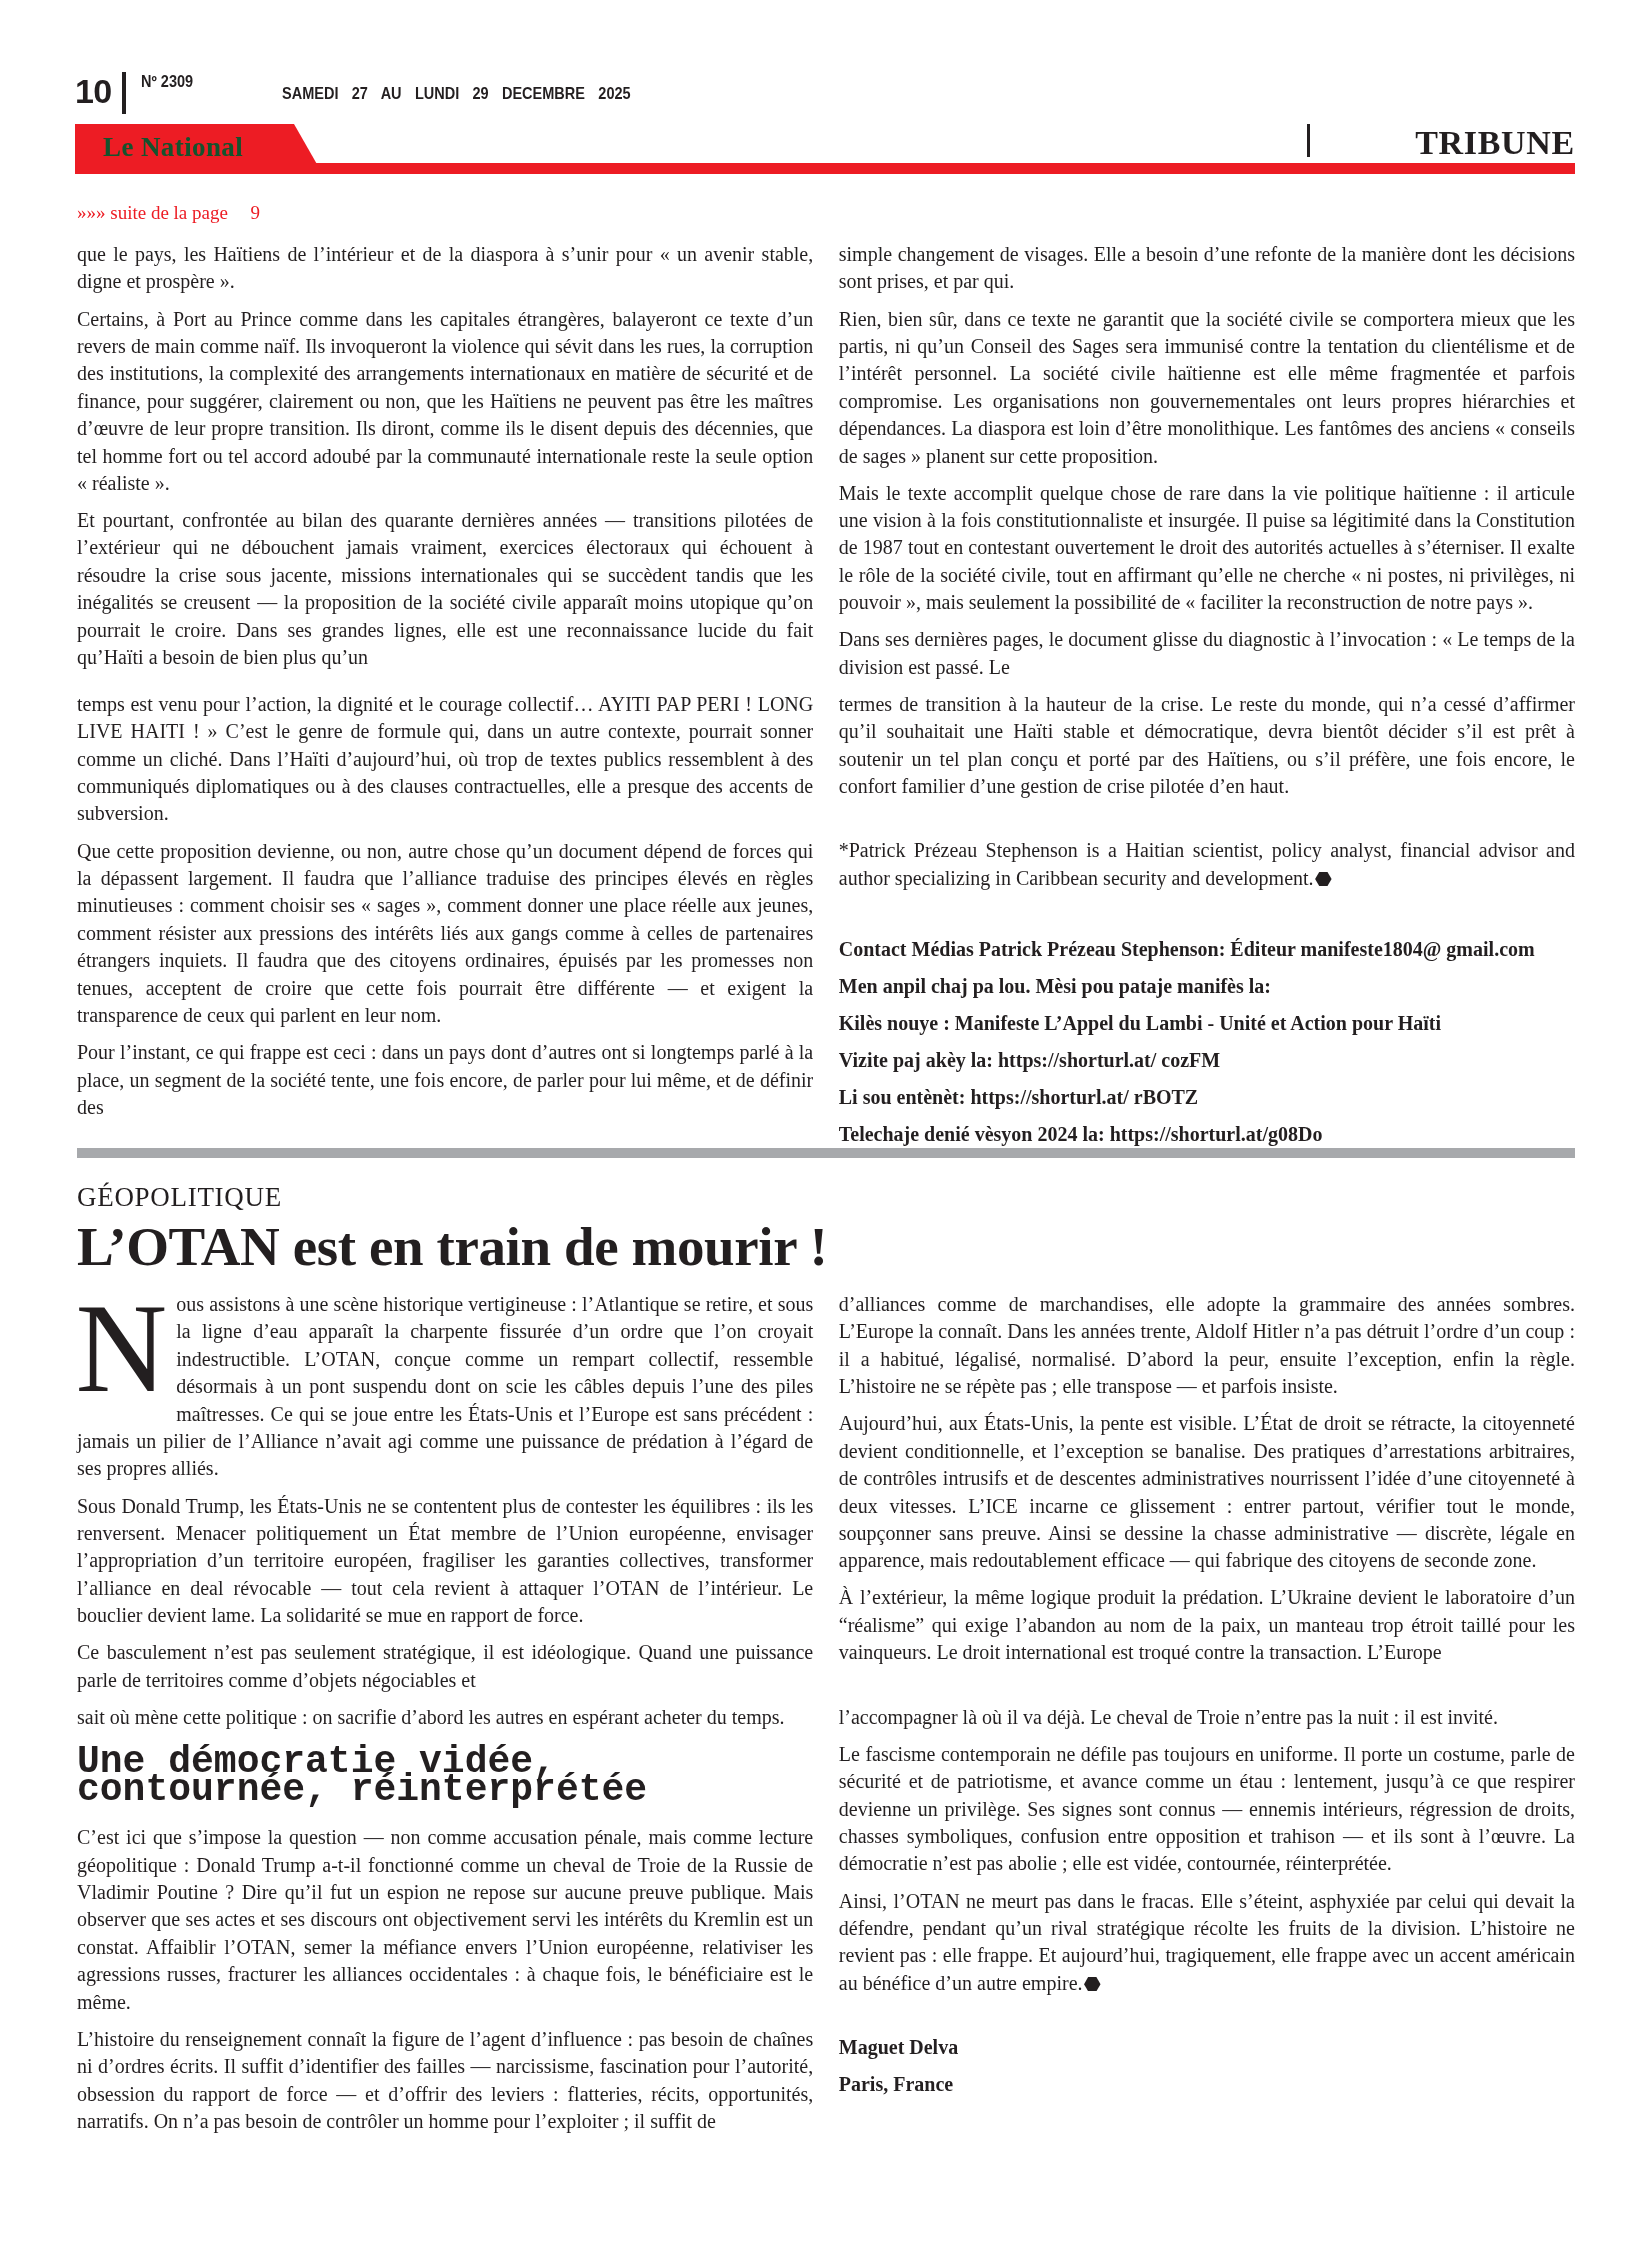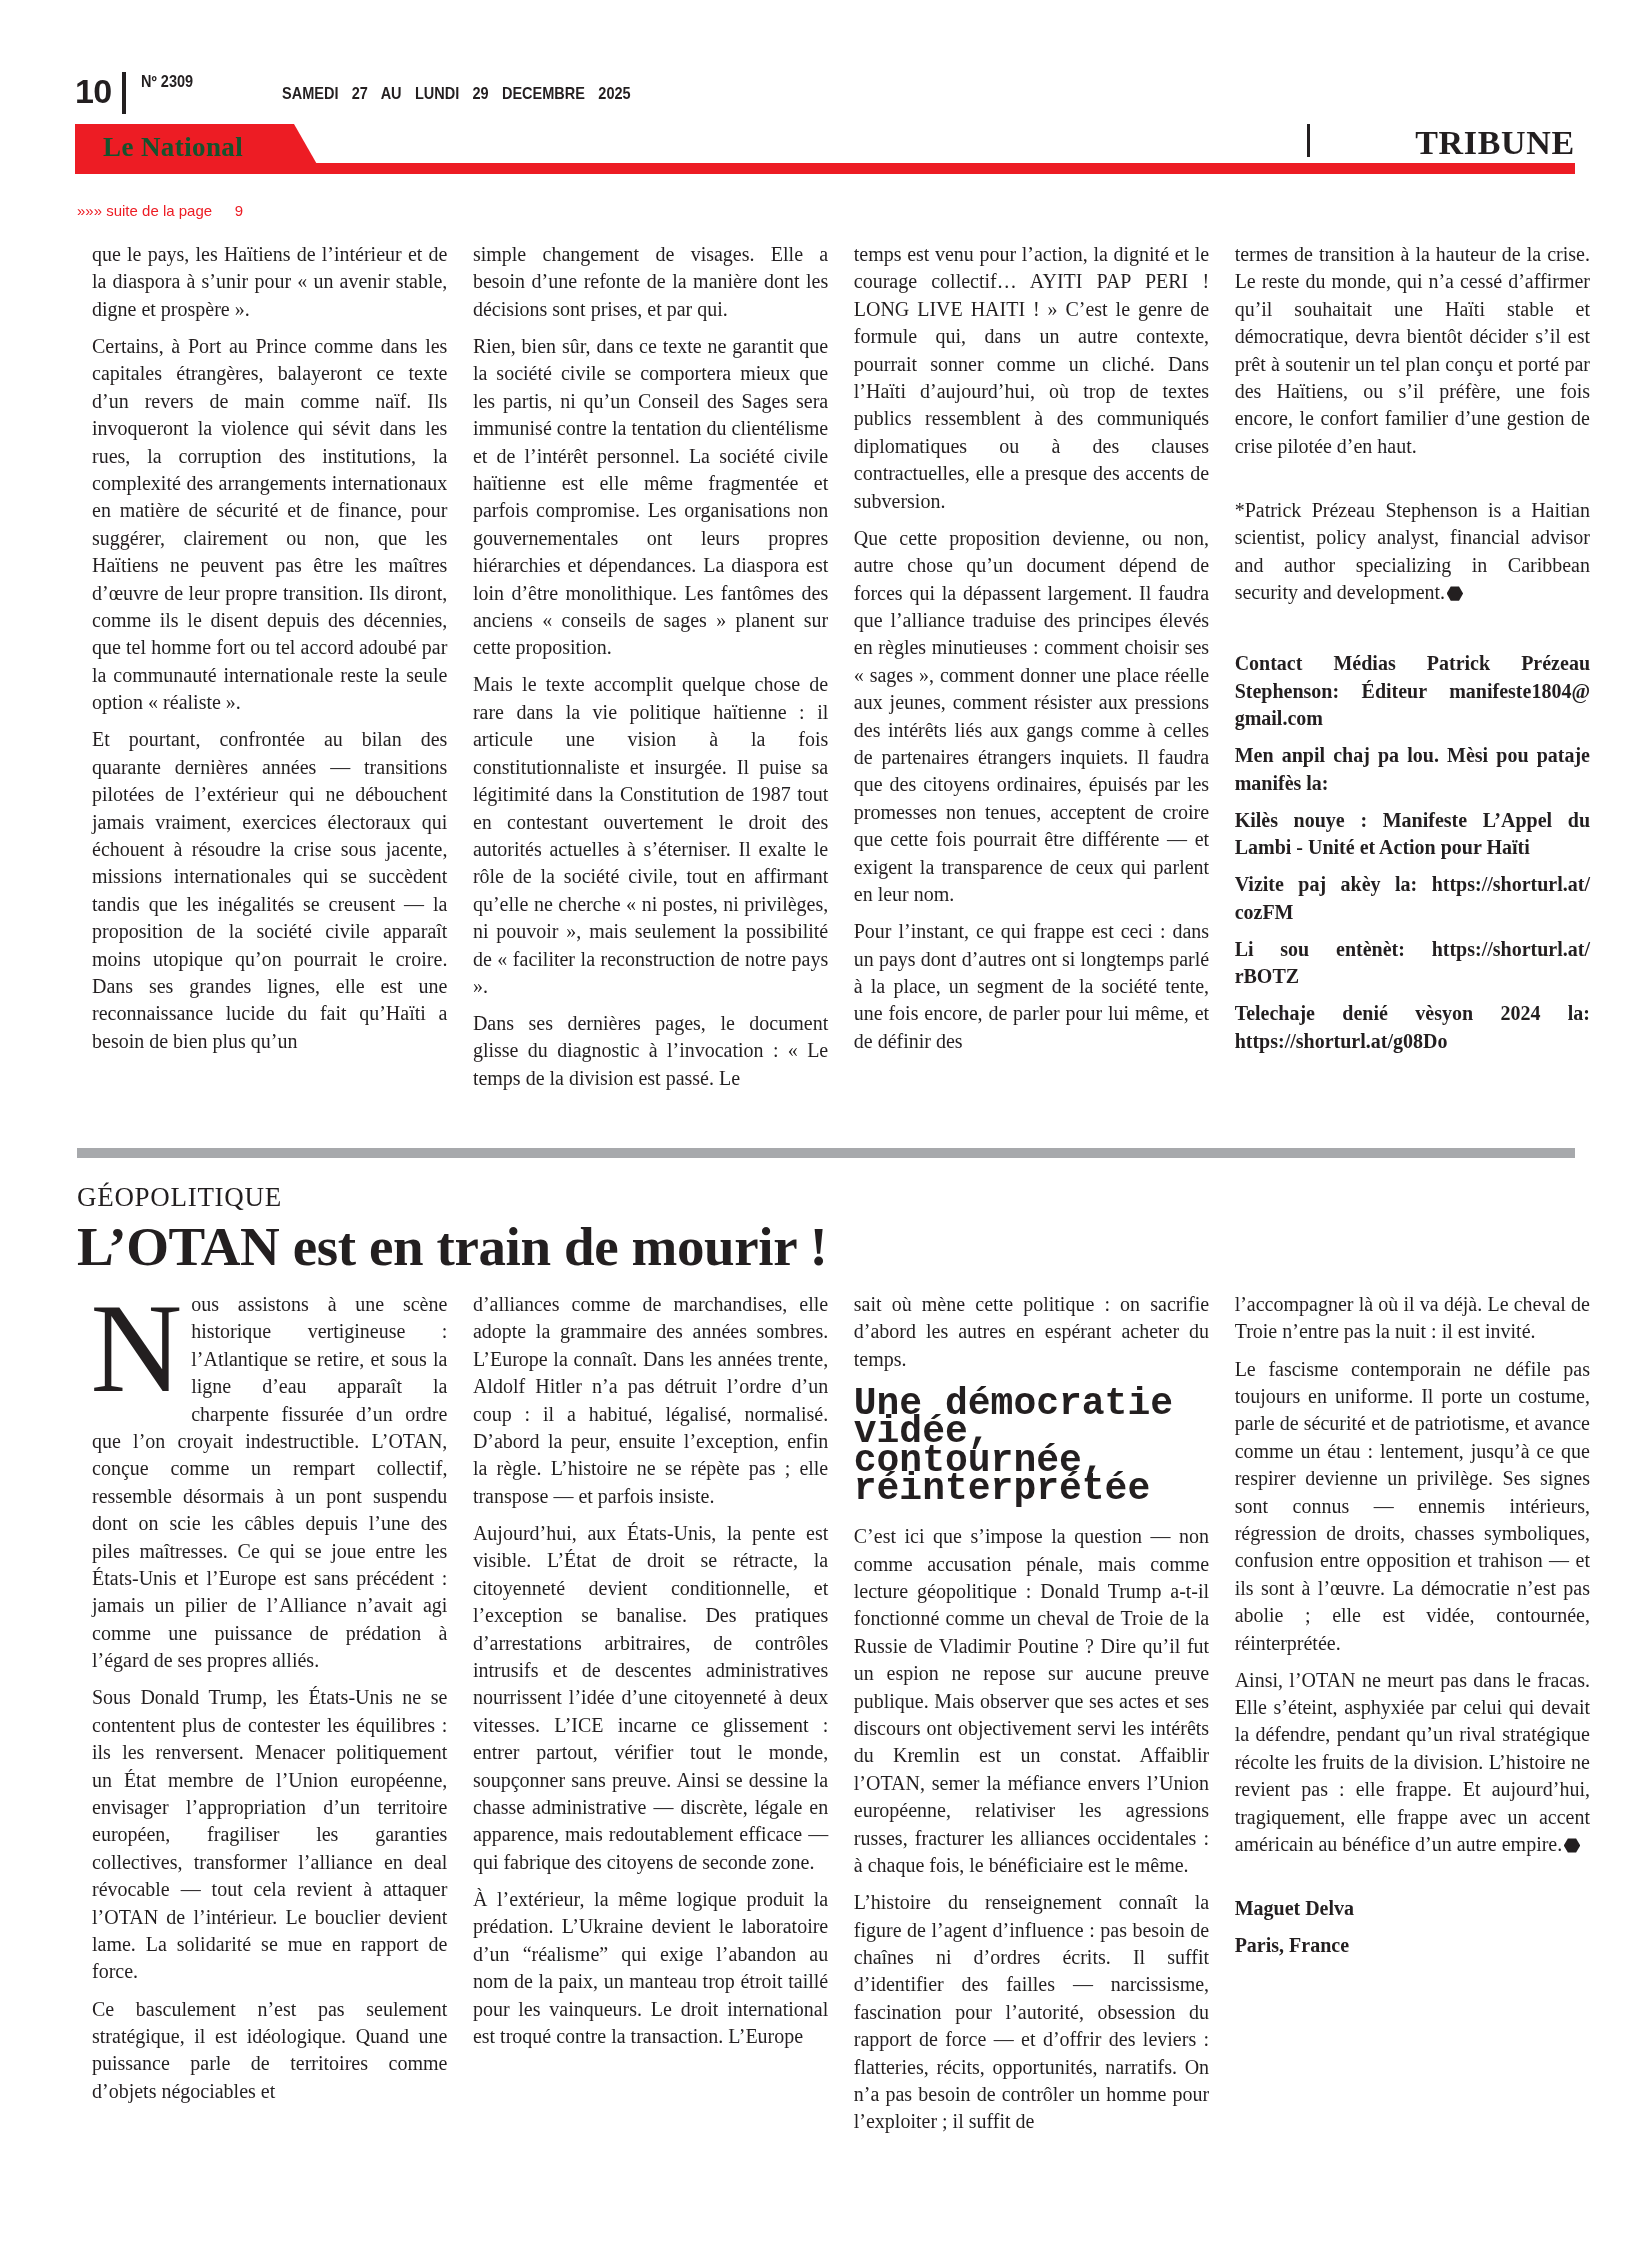--- a/index.html
+++ b/index.html
@@ -12,25 +12,25 @@
   #issue { font-family:"Liberation Sans",sans-serif; font-weight:bold; font-size:16.5px; transform:scaleX(0.88); transform-origin:left; }
   #date { position:absolute; left:282px; top:84px; font-family:"Liberation Sans",sans-serif; font-weight:bold; font-size:16.5px; word-spacing:10.5px; transform:scaleX(0.88); transform-origin:left; }
 
   #red-line { position:absolute; left:75px; top:163px; width:1500px; height:10.5px; background:#ed1c24; }
   #brand-tab { position:absolute; left:75px; top:124px; width:247px; height:49px; background:#ed1c24;
                clip-path: polygon(0 0, 219px 0, 247px 49px, 0 49px); }
   #brand-name { position:absolute; left:103px; top:132px; font-family:"Liberation Serif",serif; font-weight:bold; color:#14532d; font-size:27px; letter-spacing:0.4px; }
   #section-sep { position:absolute; left:1307px; top:124px; width:3px; height:33px; background:#231f20; }
   #section-name { position:absolute; right:75px; top:124px; font-family:"Liberation Serif",serif; font-weight:bold; font-size:34px; letter-spacing:0.7px; }
 
-  #continued { position:absolute; left:77px; top:202px; font-family:Liberation Sans, sans-serif; color:#ed1c24; font-size:15px; }
+  #continued { position:absolute; left:77px; top:202px; font-family:Liberation Serif, serif; color:#ed1c24; font-size:19px; }
   #continued .pg { margin-left:22.5px; }
 
   
-  .cols { position:absolute; left:92px; width:1498px; display:grid; grid-template-columns: repeat(4, 1fr); column-gap:25.5px; }
+  .cols { position:absolute; left:77px; width:1498px; display:grid; grid-template-columns: repeat(2, 1fr); column-gap:25.5px; }
   .col { font-family:"Liberation Serif","DejaVu Serif",serif; font-size:20px; line-height:27.4px; text-align:justify; hyphens:none; }
   .col p { margin:0 0 9.7px 0; }
   .col p.bold { font-weight:bold; }
   .col .spacer { height:27px; }
   .col .spacer-lg { height:34px; }
   .end-mark { display:inline-block; width:16.5px; height:14.2px; background:#231f20; vertical-align:-1.5px; margin-left:1.5px;
               clip-path: polygon(25% 0, 75% 0, 100% 50%, 75% 100%, 25% 100%, 0 50%); }
 
   #top-cols { top:241px; }
 

